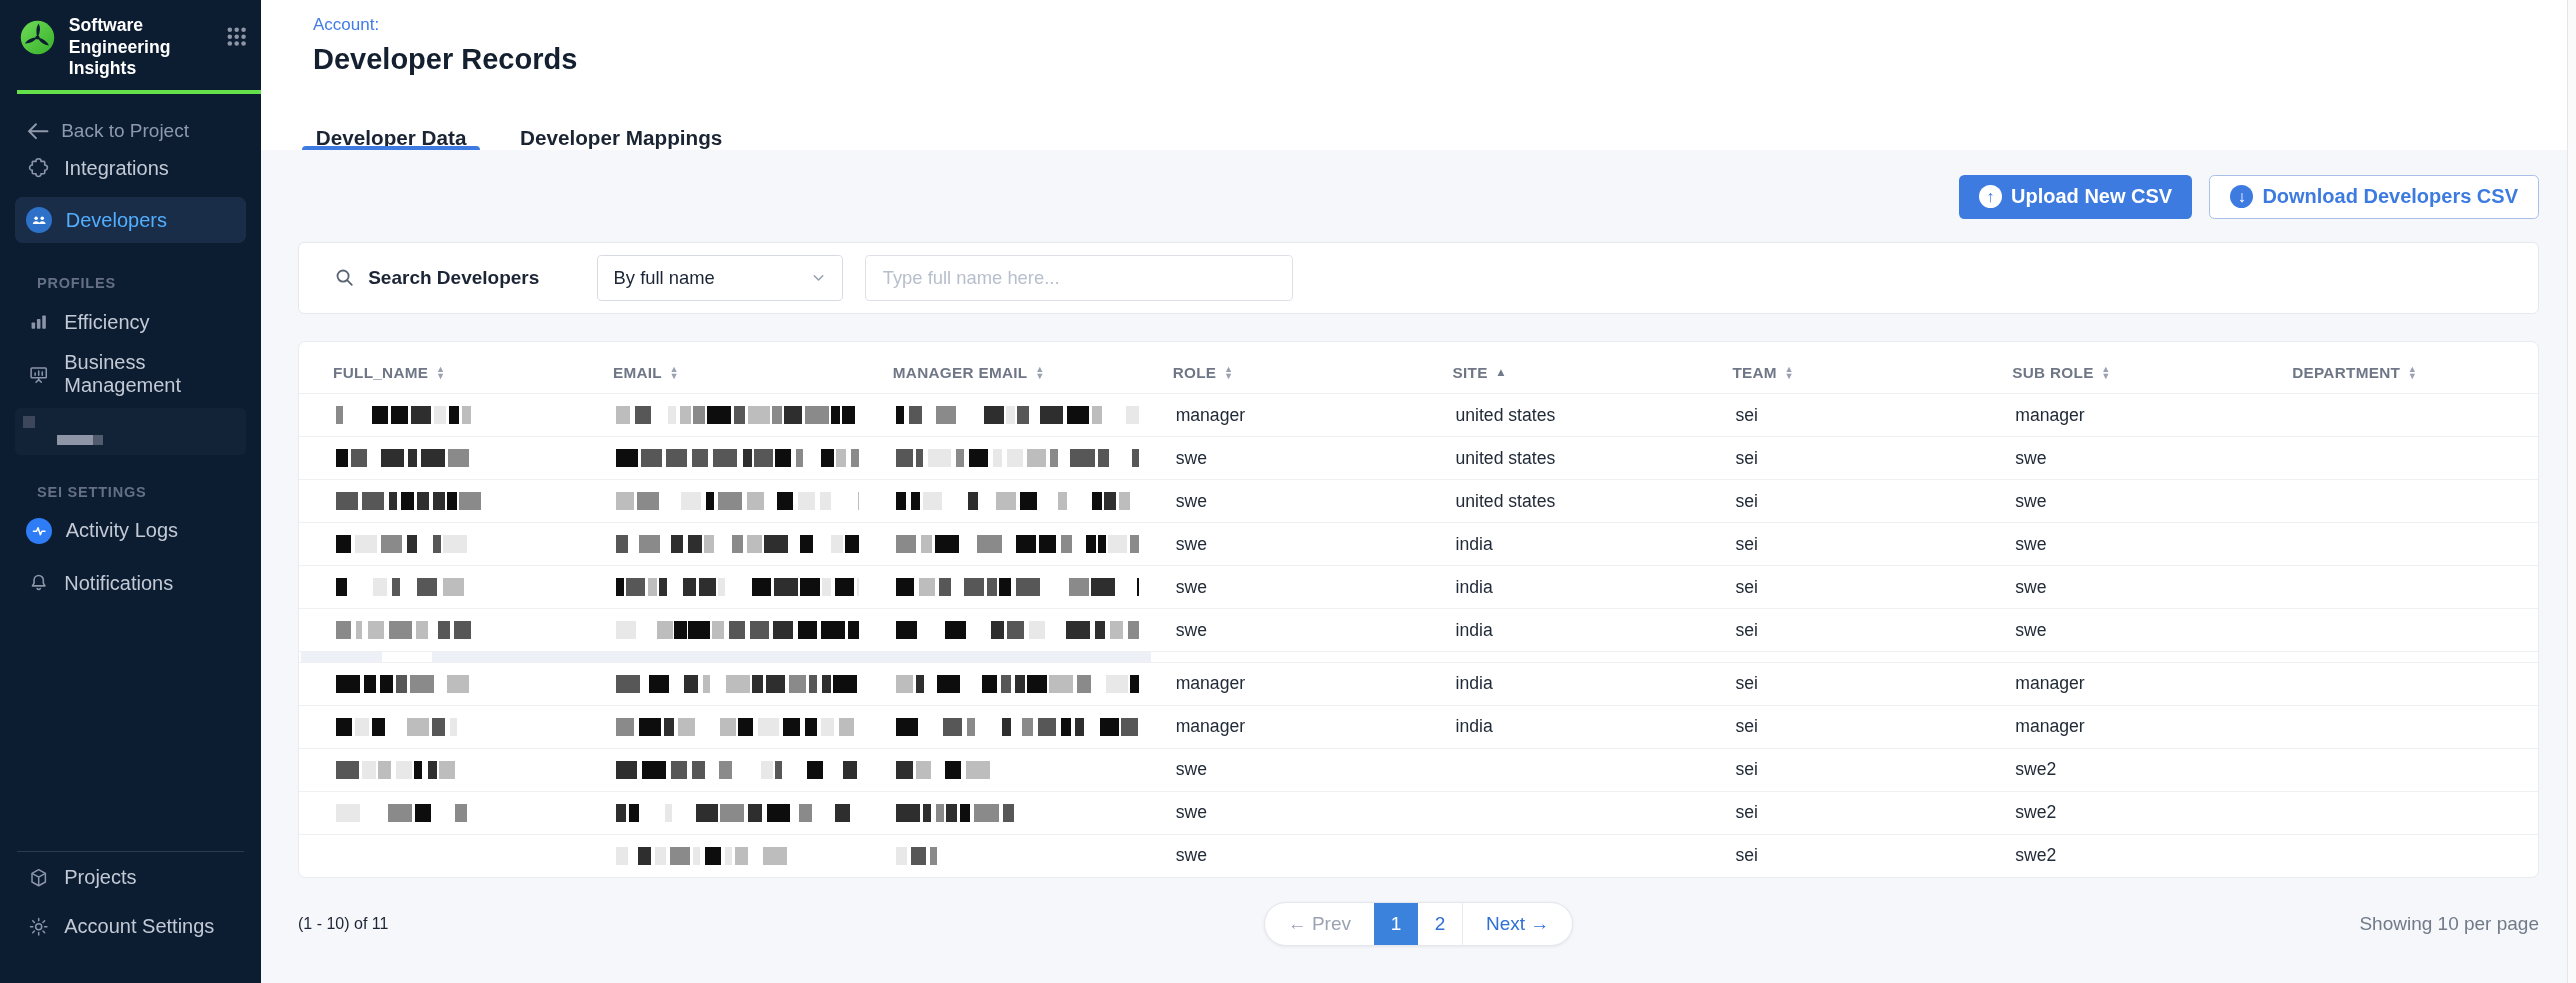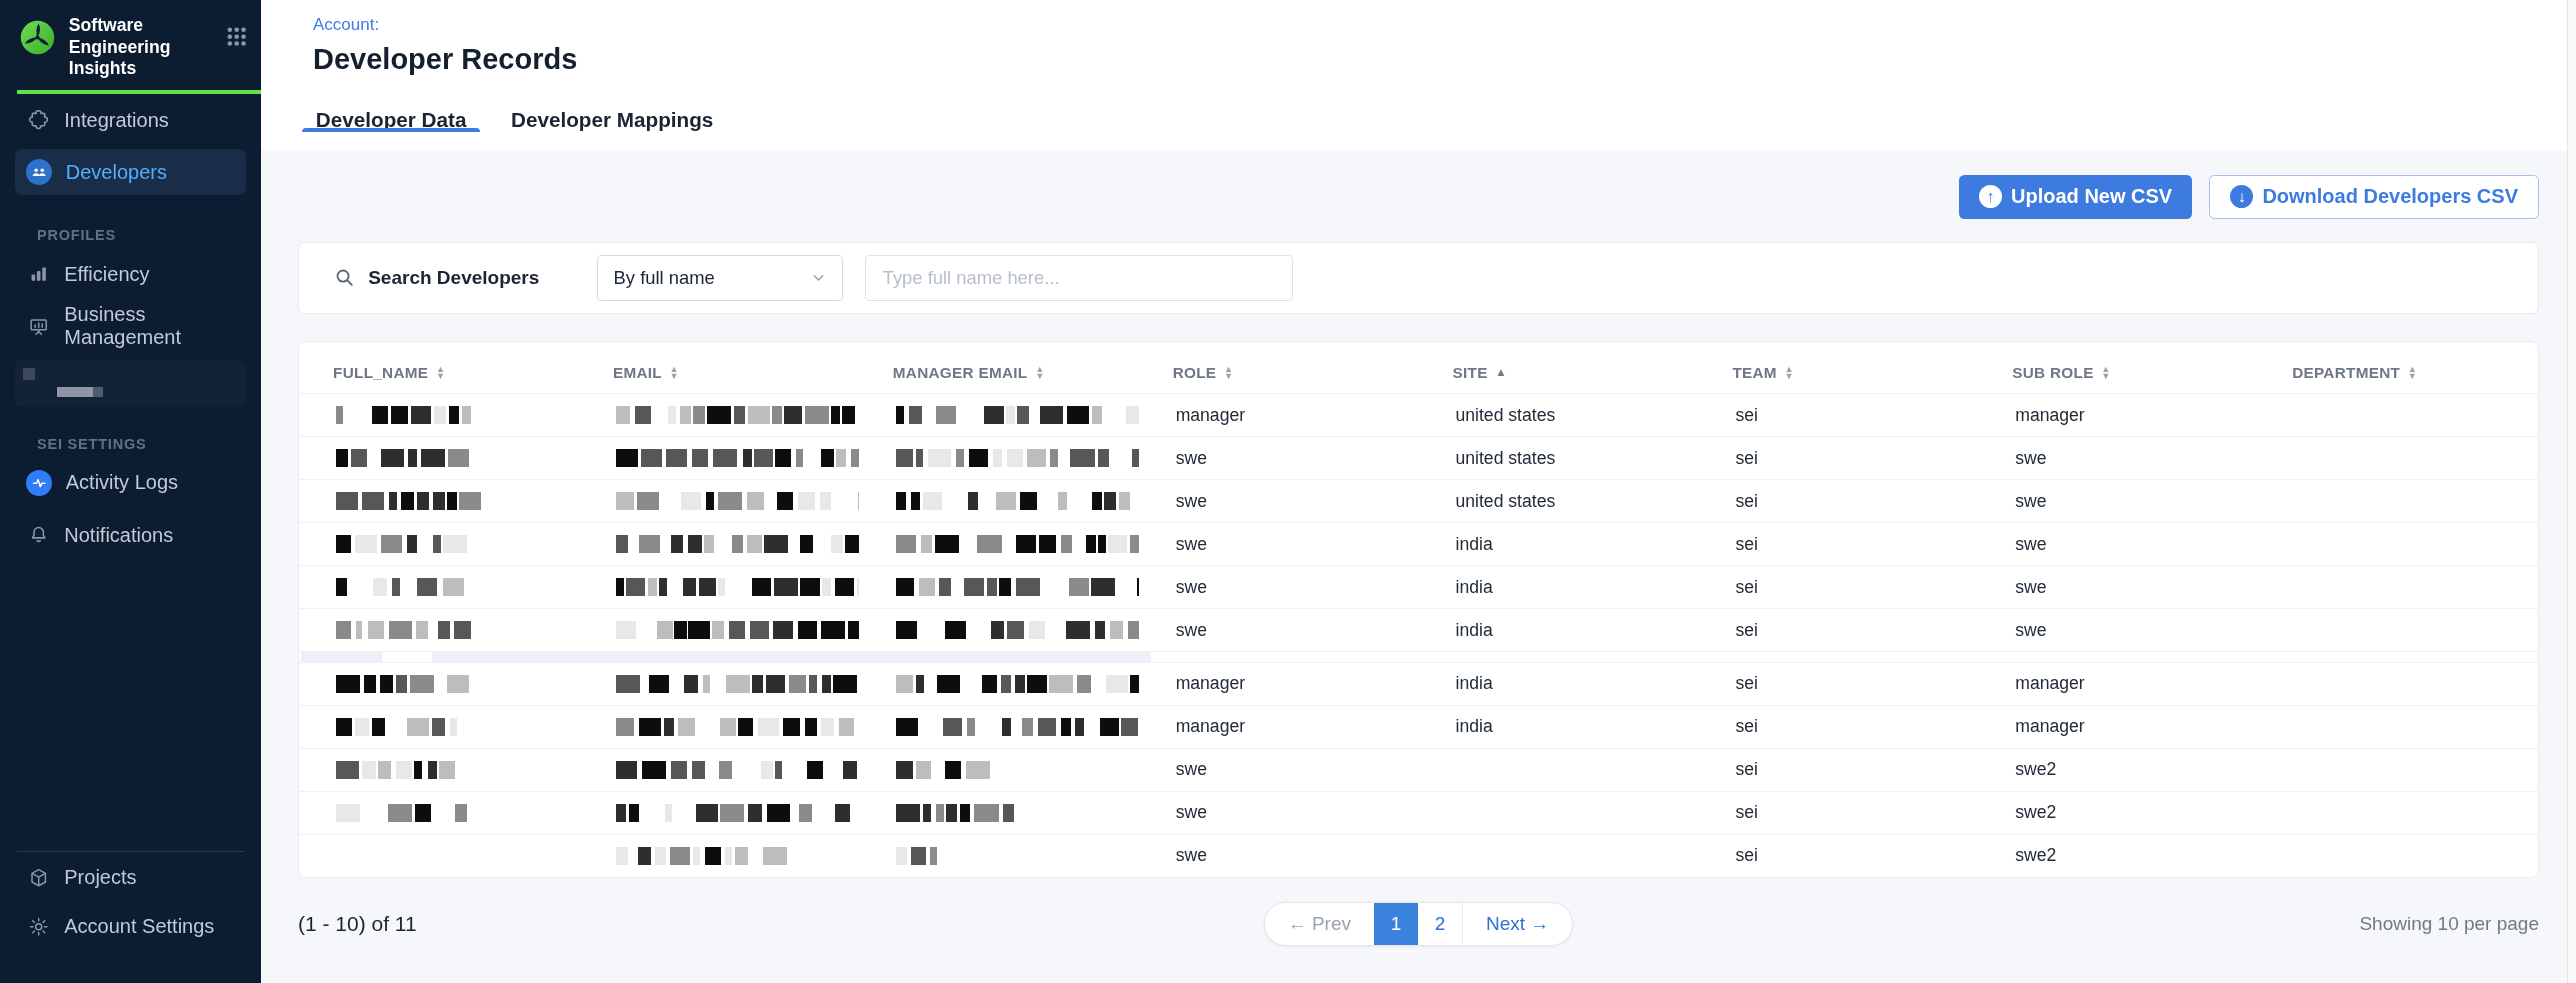--- a/index.html
+++ b/index.html
@@ -38,22 +38,22 @@
   .side-divider { height:0.8px; background:#2b3a51; margin:20px 17px 3.1px 17px; }
   .side-footer { margin-top:auto; padding-bottom:31px; }
 
   
   .main { flex:1; display:flex; flex-direction:column; min-width:0; }
   .page-header { background:#fff; padding:15.3px 0 0 52px; }
   .account-label { color:#3f7ce8; font-size:17px; }
   .page-title { color:#14202f; font-size:29px; font-weight:bold; margin-top:7.6px;
     padding-bottom:13.8px; }
   .header-divider { height:0.8px; background:#dfe1e8; }
-  .tabs { background:#fff; display:flex; gap:17px; padding-left:41px; height:60px;
-    align-items:center; }
+  .tabs { background:#fff; display:flex; gap:26px; padding-left:41px; height:60px;
+    align-items:flex-end; }
   .tab { display:flex; align-items:center; padding:0 13.8px; font-size:20.7px;
     font-weight:bold; color:#1a2433; cursor:pointer; position:relative; }
   .tab.active::after { content:""; position:absolute; left:0; right:0; bottom:0;
     height:4.6px; border-radius:4.6px 4.6px 0 0; background:#3d7be0; }
 
   .content { flex:1; padding:0 37px; }
   .mgmt-row { display:flex; align-items:center; margin-top:24.5px; }
   .mgmt-title { font-size:24px; font-weight:bold; color:#18212f; }
   .mgmt-sub { font-size:18.4px; color:#5f6b7a; margin-top:9.2px; }
   .mgmt-buttons { margin-left:auto; display:flex; gap:17px; }
@@ -92,21 +92,21 @@
   .td { padding-left:37px; font-size:17.6px; color:#222b38; white-space:nowrap;
     overflow:hidden; }
   .censor { display:flex; align-items:center; height:18.4px; overflow:hidden; }
   .censor i { display:block; height:18.4px; flex:none; }
   .band-strip { height:10.7px; display:flex; gap:50px; padding-left:1.5px;
     border-top:0.8px solid #eef0f4; }
   .band-strip span { background:#edf0f6; height:100%; display:block; }
 
   
   .foot-row { display:flex; align-items:center; margin-top:24.5px; }
-  .range-text { font-size:21px; color:#1c2536; width:321px; }
+  .range-text { font-size:16px; color:#1c2536; width:321px; }
   .pager-wrap { flex:1; display:flex; justify-content:center; }
   .pager { display:flex; align-items:stretch; height:44px; background:#fff;
     border:0.8px solid #e4e7ee; border-radius:23px; overflow:hidden;
     box-shadow:0 0.8px 3.1px rgba(20,30,50,0.08); font-size:19px; }
   .pager .pg { display:flex; align-items:center; justify-content:center;
     padding:0 23px; cursor:pointer; }
   .pg.prev { color:#9aa3b2; }
   .pg.num { width:44px; padding:0; color:#2f6fd6; }
   .pg.num.active { background:#3b82dd; color:#fff; }
   .pg.next { color:#2f6fd6; border-left:0.8px solid #e9ebf0; }
@@ -146,20 +146,26 @@
         <circle cx="5" cy="14" r="3"></circle>
           <circle cx="14" cy="14" r="3"></circle>
           <circle cx="23" cy="14" r="3"></circle>
         <circle cx="5" cy="23" r="3"></circle>
           <circle cx="14" cy="23" r="3"></circle>
           <circle cx="23" cy="23" r="3"></circle>
       </svg>
     </div>
     <div class="green-bar"></div>
 
+    <div class="back-row">
+      <svg width="23" height="18.4" viewBox="0 0 30 24" fill="none" stroke="currentColor" stroke-width="2.6" stroke-linecap="round">
+        <path d="M13 3 4 12l9 9M4 12h24"></path>
+      </svg>
+      <span>Back to Project</span>
+    </div>
 
 
     <div class="nav-item">
       <span class="ic">
         <svg width="23" height="23" viewBox="0 0 24 24" fill="none" stroke="currentColor" stroke-width="1.7">
           <path d="M9.2 4.6a2.8 2.8 0 0 1 5.6 0h2.7a1 1 0 0 1 1 1v2.7a2.8 2.8 0 0 1 0 5.6v2.6a1 1 0 0 1-1 1h-2.7a2.8 2.8 0 0 1-5.6 0H6.5a1 1 0 0 1-1-1v-2.6a2.8 2.8 0 0 1 0-5.6V5.6a1 1 0 0 1 1-1z"></path>
         </svg>
       </span>
       <span>Integrations</span>
     </div>

